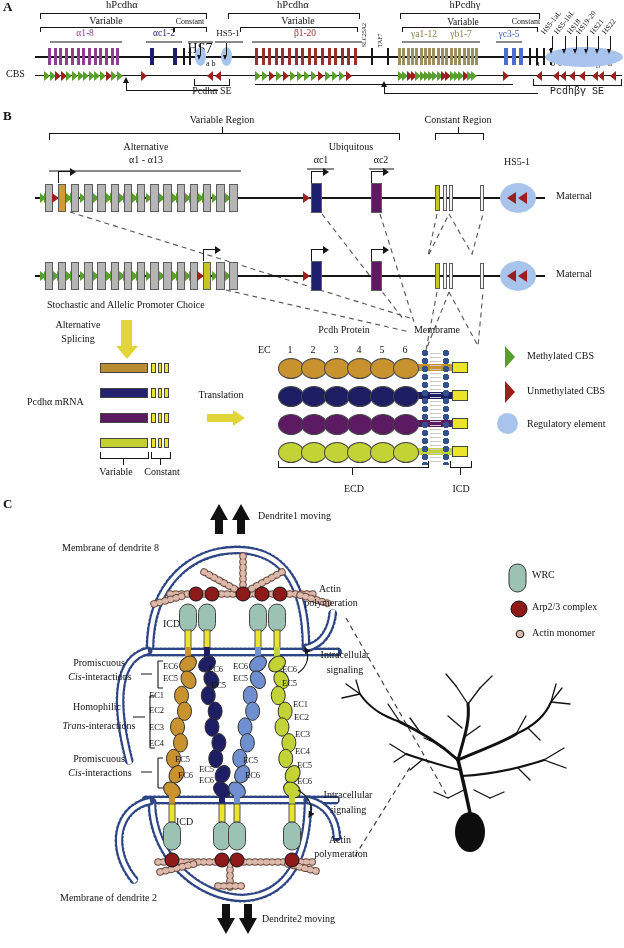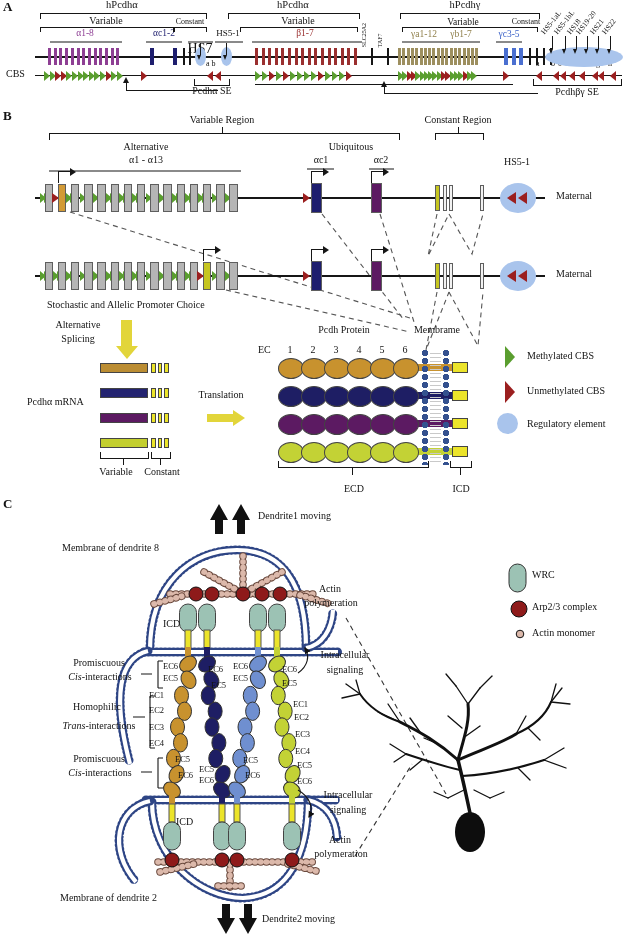--- a/index.html
+++ b/index.html
@@ -244,21 +244,21 @@
     <div class="lbl c" style="left: 465px; top: 0px; font-size: 10.5px;">hPcdhγ</div>
     <div class="lbl c" style="left: 106px; top: 16px; font-size: 10px;">Variable</div>
     <div class="lbl c" style="left: 190px; top: 18px; font-size: 8px;">Constant</div>
     <div class="lbl c" style="left: 298px; top: 16px; font-size: 10px;">Variable</div>
     <div class="lbl c" style="left: 463px; top: 18px; font-size: 9.5px;">Variable</div>
     <div class="lbl c" style="left: 526px; top: 18px; font-size: 8px;">Constant</div>
     <div class="lbl c" style="left: 85px; top: 29px; font-size: 9.5px; color: rgb(142, 63, 148);">α1-8</div>
     <div class="lbl c" style="left: 164px; top: 29px; font-size: 9.5px; color: rgb(30, 30, 110);">αc1-2</div>
     <div class="lbl c" style="left: 200px; top: 42px; font-size: 14px; text-align: right;">HS7</div>
     <div class="lbl c" style="left: 228px; top: 29px; font-size: 9px;">HS5-1</div>
-    <div class="lbl c" style="left: 305px; top: 29px; font-size: 9.5px; color: rgb(154, 47, 47);">β1-7</div>
+    <div class="lbl c" style="left: 305px; top: 29px; font-size: 9.5px; color: rgb(154, 47, 47);">β1-20</div>
     <div class="lbl" style="left: 367px; top: 41px; font-size: 6px; transform-origin: 0px 100%; transform: rotate(-90deg);">SLC25A2</div>
     <div class="lbl" style="left: 383px; top: 41px; font-size: 6px; transform-origin: 0px 100%; transform: rotate(-90deg);">TAF7</div>
     <div class="lbl c" style="left: 424px; top: 30px; font-size: 9.5px; color: rgb(143, 127, 74);">γa1-12</div>
     <div class="lbl c" style="left: 461px; top: 30px; font-size: 9.5px; color: rgb(143, 127, 74);">γb1-7</div>
     <div class="lbl c" style="left: 509px; top: 30px; font-size: 9.5px; color: rgb(59, 98, 200);">γc3-5</div>
     <div class="lbl" style="left: 546px; top: 28px; font-size: 7.5px; transform-origin: 0px 100%; transform: rotate(-52deg);">HS5-1aL</div>
     <div class="lbl" style="left: 559px; top: 28px; font-size: 7.5px; transform-origin: 0px 100%; transform: rotate(-52deg);">HS5-1bL</div>
     <div class="lbl" style="left: 572px; top: 28px; font-size: 7.5px; transform-origin: 0px 100%; transform: rotate(-52deg);">HS18</div>
     <div class="lbl" style="left: 581px; top: 28px; font-size: 7.5px; transform-origin: 0px 100%; transform: rotate(-52deg);">HS19-20</div>
     <div class="lbl" style="left: 595px; top: 28px; font-size: 7.5px; transform-origin: 0px 100%; transform: rotate(-52deg);">HS21</div>
@@ -267,21 +267,21 @@
     <div class="lbl" style="left: 206px; top: 60px; font-size: 8px;">a b</div>
     <div class="lbl" style="left: 536px; top: 60px; font-size: 8px;">a</div>
     <div class="lbl" style="left: 551px; top: 60px; font-size: 8px;">b</div>
     <div class="lbl" style="left: 558px; top: 60px; font-size: 8px;">c</div>
     <div class="lbl" style="left: 567px; top: 60px; font-size: 8px;">d</div>
     <div class="lbl" style="left: 577px; top: 60px; font-size: 8px;">e</div>
     <div class="lbl" style="left: 590px; top: 60px; font-size: 8px;">f</div>
     <div class="lbl" style="left: 596px; top: 60px; font-size: 8px;">g</div>
     <div class="lbl" style="left: 608px; top: 60px; font-size: 8px;">h</div>
     <div class="lbl c" style="left: 212px; top: 86px; font-size: 10px;">Pcdhα SE</div>
-    <div class="lbl c" style="left: 577px; top: 87px; font-size: 10px;">Pcdhβγ SE</div>
+    <div class="lbl c" style="left: 577px; top: 87px; font-size: 10px; font-family: Liberation Mono, monospace;">Pcdhβγ SE</div>
     <div class="lbl" style="left: 3px; top: 109px; font-size: 13px; font-weight: bold;">B</div>
     <div class="lbl c" style="left: 222px; top: 115px; font-size: 10px;">Variable Region</div>
     <div class="lbl c" style="left: 458px; top: 115px; font-size: 10px;">Constant Region</div>
     <div class="lbl c" style="left: 146px; top: 142px; font-size: 10px;">Alternative</div>
     <div class="lbl c" style="left: 146px; top: 155px; font-size: 10px;">α1 - α13</div>
     <div class="lbl c" style="left: 351px; top: 142px; font-size: 10px;">Ubiquitous</div>
     <div class="lbl c" style="left: 321px; top: 155px; font-size: 10px;">αc1</div>
     <div class="lbl c" style="left: 381px; top: 155px; font-size: 10px;">αc2</div>
     <div class="lbl c" style="left: 517px; top: 157px; font-size: 10px;">HS5-1</div>
     <div class="lbl" style="left: 556px; top: 191px; font-size: 10px;">Maternal</div>

